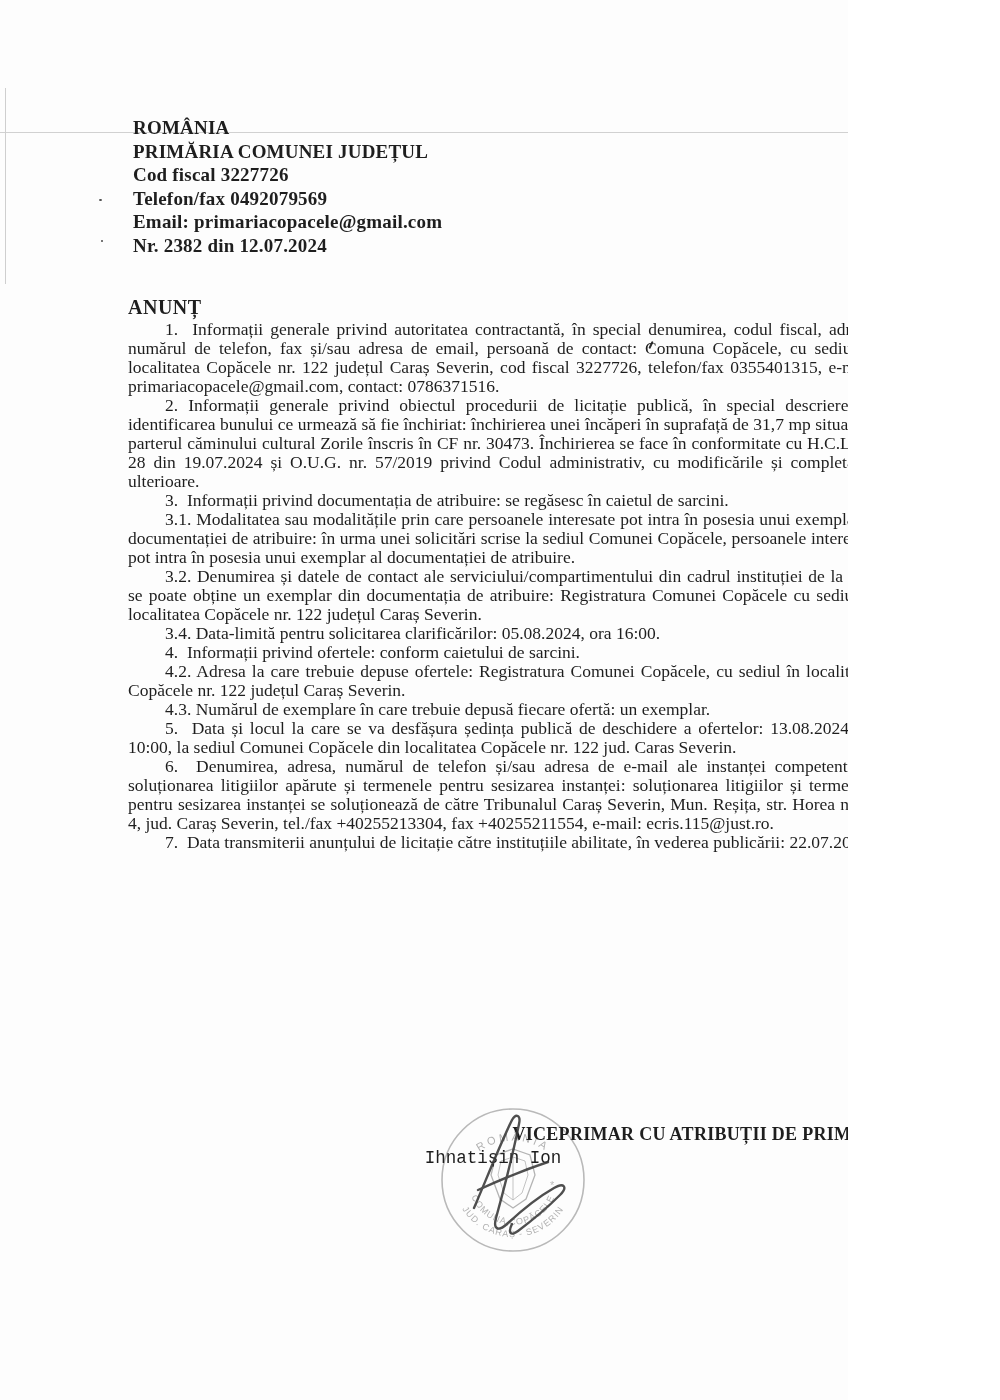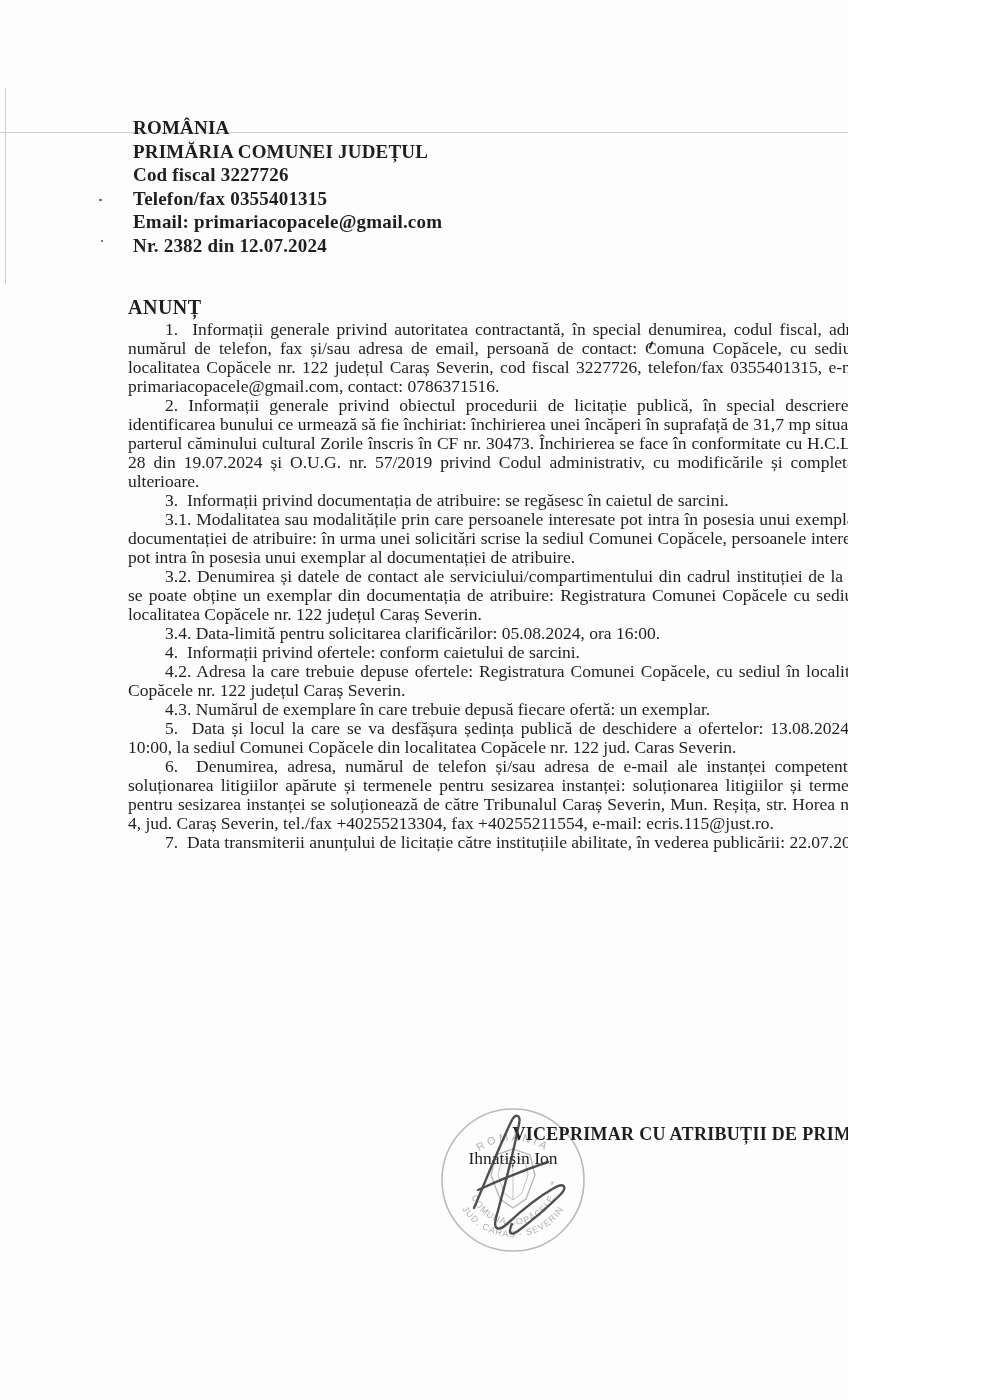--- a/index.html
+++ b/index.html
@@ -80,25 +80,26 @@
     left: 118px; top: 1124px;
     width: 760px;
     text-align: right;
     font-weight: bold;
     font-size: 18px;
     letter-spacing: .3px;
     z-index: 2;
   }
   .sig-name {
     position: absolute;
-    left: 138px; top: 1148px;
+    left: 118px; top: 1148px;
     width: 750px;
     text-align: center;
     font-size: 17.5px;
     z-index: 2;
+    font-family: Liberation Mono, monospace;
   }
   .stamp-svg {
     position: absolute;
     left: 438px; top: 1105px;
     z-index: 1;
   }
   .stamp-text {
     font-family: "Liberation Sans", sans-serif;
     fill: #b0b0b0;
   }
@@ -116,21 +117,21 @@
   <div class="hline-artifact"></div>
   <div class="vline-artifact"></div>
   <div class="dot-artifact dot-1"></div>
   <div class="dot-artifact dot-2"></div>
   <div class="caret-artifact"></div>
 
   <div class="letterhead">
     <div>ROMÂNIA</div>
     <div>PRIMĂRIA COMUNEI JUDEȚUL</div>
     <div>Cod fiscal 3227726</div>
-    <div>Telefon/fax 0355401315</div>
+    <div>Telefon/fax 0492079569</div>
     <div>Email: primariacopacele@gmail.com</div>
     <div>Nr. 2382 din 12.07.2024</div>
   </div>
 
   <div class="doc-title">ANUNȚ</div>
 
   <div class="doc-body">
     <p>1.&nbsp; Informații generale privind autoritatea contractantă, în special denumirea, codul fiscal, adresa, numărul de telefon, fax și/sau adresa de email, persoană de contact: Comuna Copăcele, cu sediul în localitatea Copăcele nr. 122 județul Caraș Severin, cod fiscal 3227726, telefon/fax 0355401315, e-mail: primariacopacele@gmail.com, contact: 0786371516.</p>
     <p>2. Informații generale privind obiectul procedurii de licitație publică, în special descrierea și identificarea bunului ce urmează să fie închiriat: închirierea unei încăperi în suprafață de 31,7 mp situată la parterul căminului cultural Zorile înscris în CF nr. 30473. Închirierea se face în conformitate cu H.C.L. nr. 28 din 19.07.2024 și O.U.G. nr. 57/2019 privind Codul administrativ, cu modificările și completările ulterioare.</p>
     <p>3.&nbsp; Informații privind documentația de atribuire: se regăsesc în caietul de sarcini.</p>

